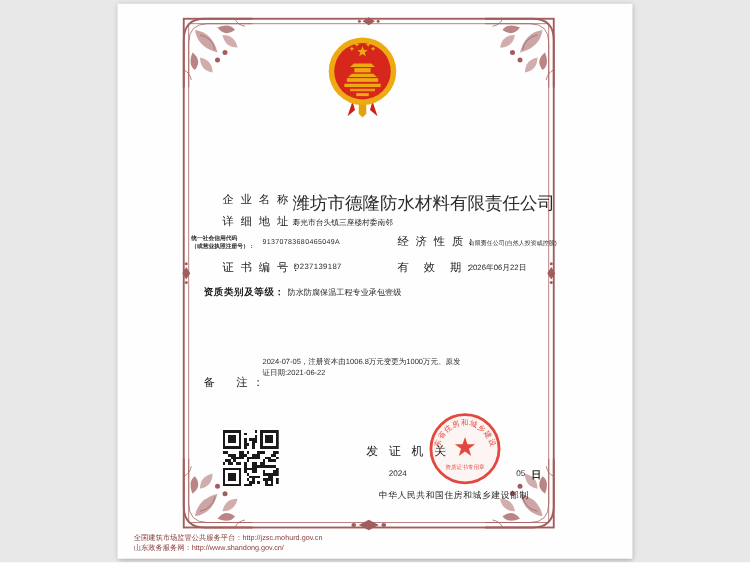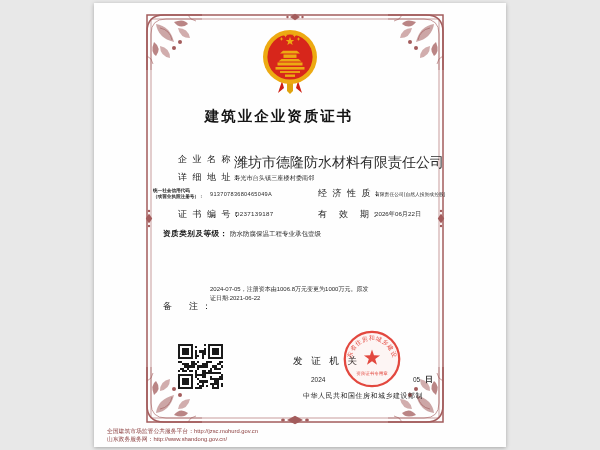--- a/index.html
+++ b/index.html
@@ -81,21 +81,20 @@
         <path d="M20,24.5 L40,24.5 L37,21.8 L23,21.8 Z"></path>
         <rect x="23.5" y="25.5" width="13" height="3.4"></rect>
         <path d="M18.5,32.5 L41.5,32.5 L38.5,29.9 L21.5,29.9 Z"></path>
         <rect x="17.5" y="33.5" width="25" height="3"></rect>
         <rect x="15.5" y="38" width="29" height="2.6"></rect>
         <rect x="20" y="42" width="20" height="2" opacity=".9"></rect>
         <rect x="25" y="45.5" width="10" height="2.4"></rect>
       </g>
     </svg>
 
-    <div class="title">建筑业企业资质证书</div>
 
     <span class="lbl" style="left:84px;top:150px;">企 业 名 称：</span>
     <span class="val" style="left:140px;top:151px;font-size:14px;">潍坊市德隆防水材料有限责任公司</span>
 
     <span class="lbl" style="left:84px;top:168px;">详 细 地 址：</span>
     <span class="val" style="left:140px;top:171px;font-size:6.2px;">寿光市台头镇三座楼村委南邻</span>
 
     <span class="lbl-sm" style="left:59px;top:185px;">统一社会信用代码</span>
     <span class="lbl-sm" style="left:59px;top:191px;">（或营业执照注册号）：</span>
     <span class="val" style="left:116px;top:188px;font-size:5.6px;letter-spacing:.3px;">91370783680465049A</span>

